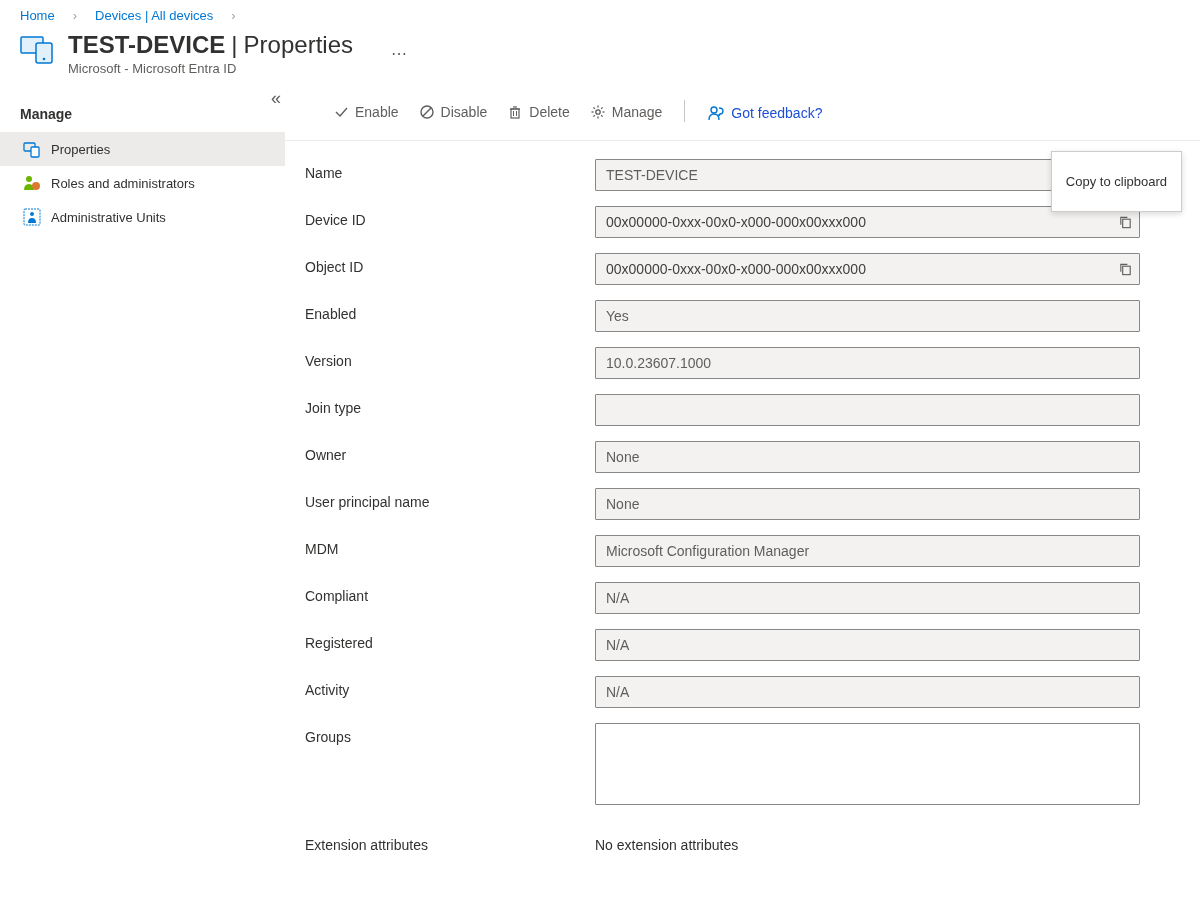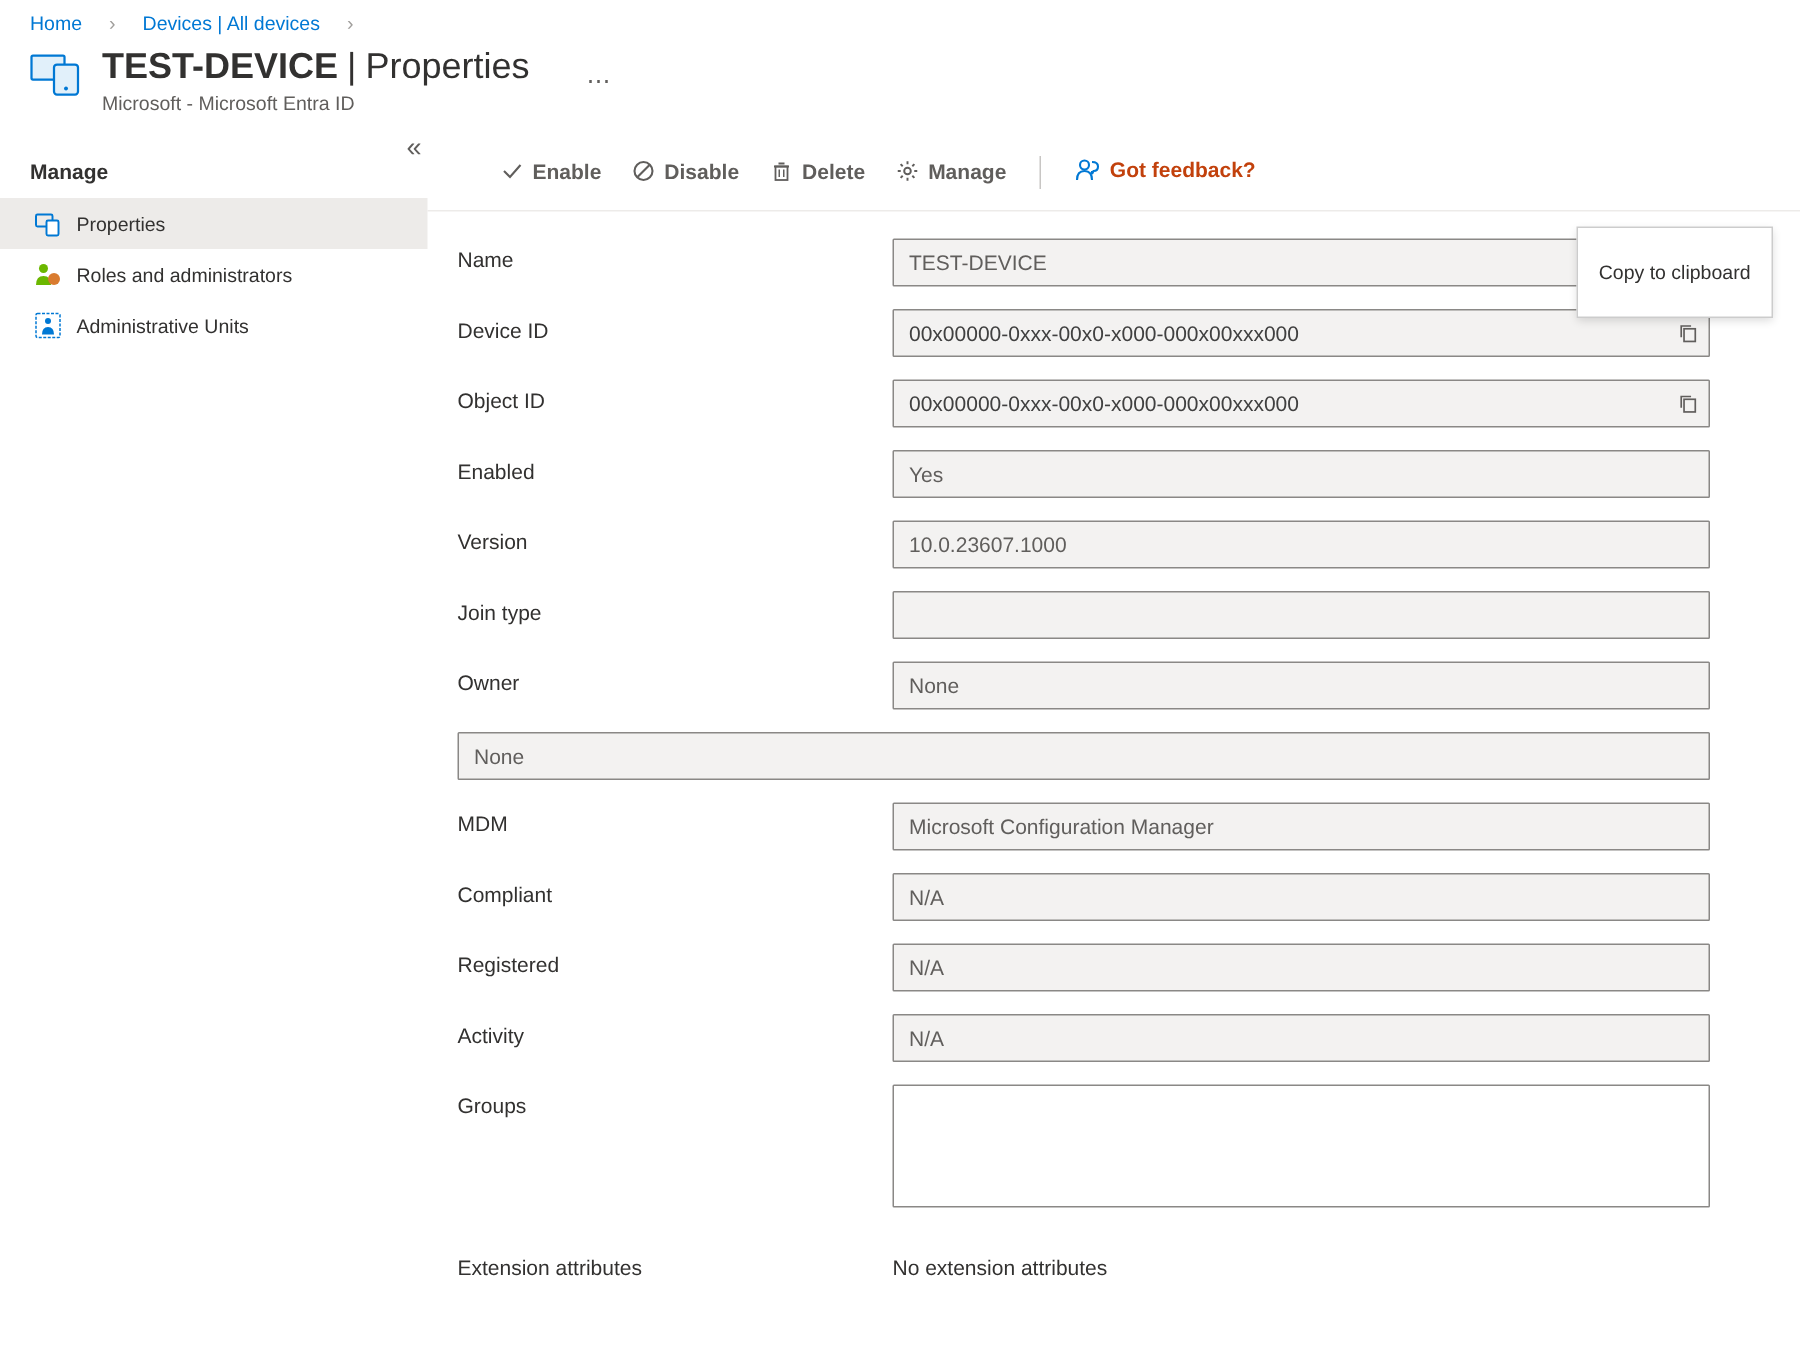--- a/index.html
+++ b/index.html
@@ -93,37 +93,36 @@
   .side-item.active {
     background:#edebe9;
     border-left:3px solid transparent;
   }
   .side-item .icon { width:18px; height:18px; display:inline-flex; align-items:center; justify-content:center; }
 
   
   .content { flex:1; padding: 0 0 0 0; position:relative; }
   .toolbar {
     display:flex;
-    align-items:flex-end;
+    align-items:flex-start;
     gap: 4px;
     padding: 8px 24px 14px 40px;
     border-bottom:1px solid #edebe9;
     color:#605e5c;
-    font-weight:bold;
   }
   .tb-btn {
     display:inline-flex;
     align-items:center;
     gap:6px;
     padding:4px 8px;
     cursor:pointer;
     color:#605e5c;
     font-size:14px;
   }
-  .tb-btn.feedback { color:#c2410c; }
+  .tb-btn.feedback { color:#1d4ed8; }
   .tb-sep-line {
     width:1px; height:22px; background:#c8c6c4; margin: 0 10px;
   }
 
   
   .form {
     padding: 18px 60px 0 20px;
     position:relative;
   }
   .row {
@@ -387,20 +386,21 @@
       </div>
 
       <div class="row">
         <div class="label">Owner</div>
         <div class="field input-like">
           <span>None</span>
         </div>
       </div>
 
       <div class="row">
+        <div class="label">User principal name</div>
         <div class="field input-like">
           <span>None</span>
         </div>
       </div>
 
       <div class="row">
         <div class="label">MDM</div>
         <div class="field input-like">
           <span>Microsoft Configuration Manager</span>
         </div>

